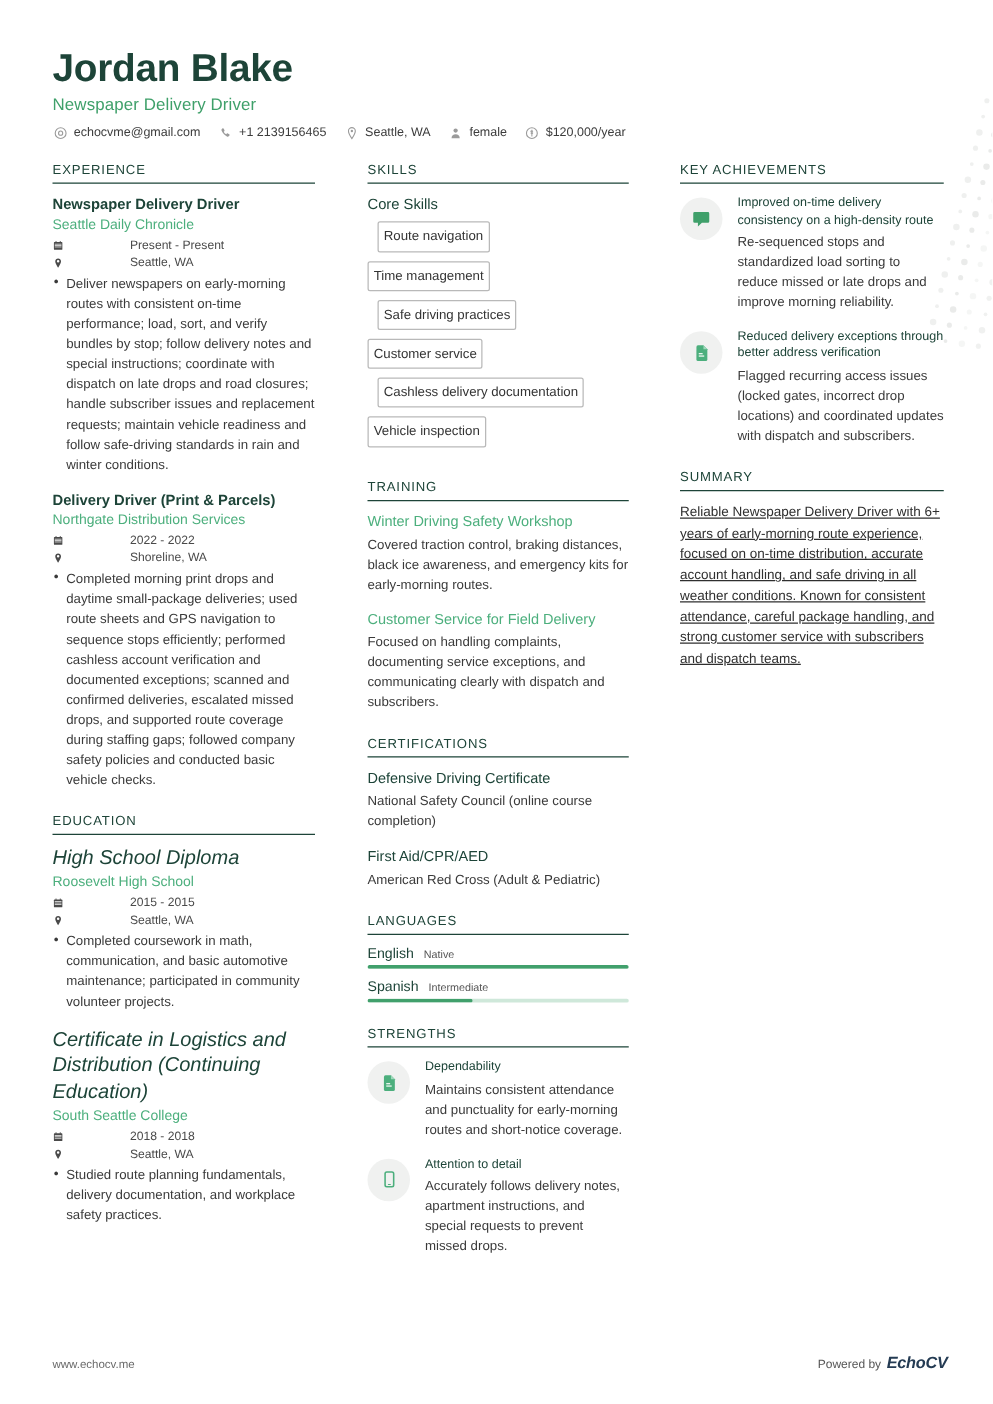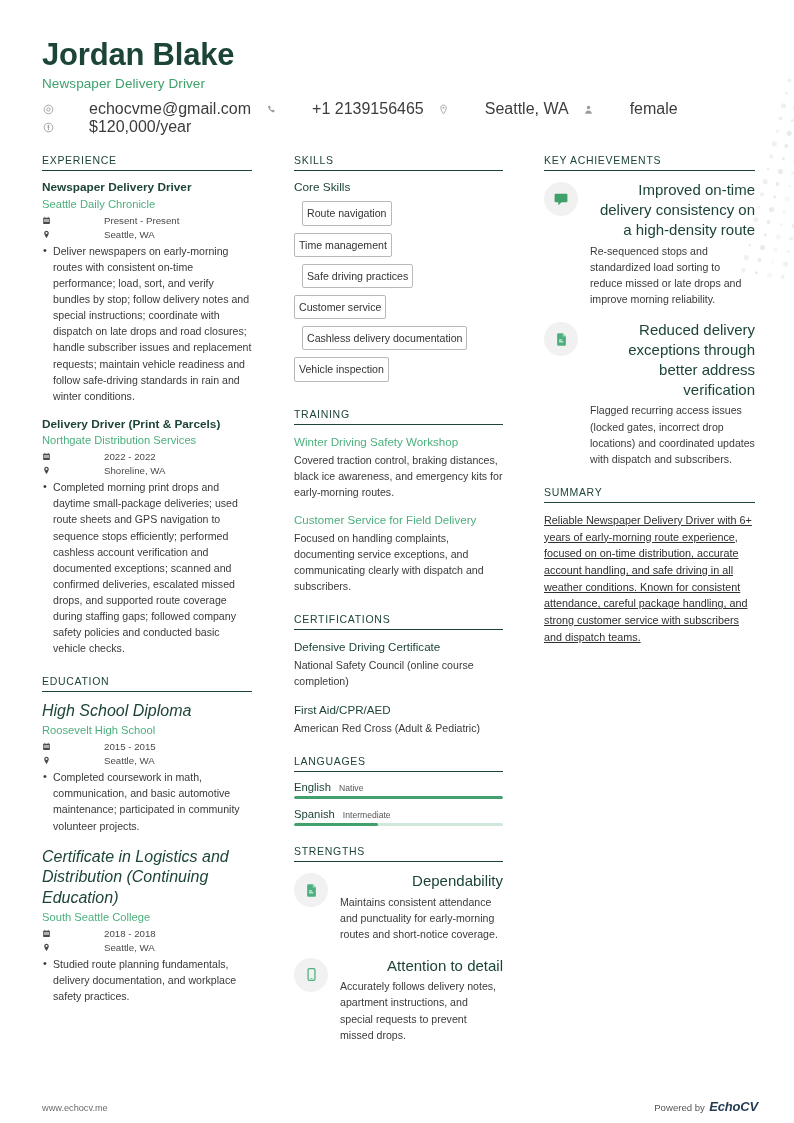--- a/index.html
+++ b/index.html
@@ -15,21 +15,21 @@
   
   .dots { position: absolute; top: 0; right: 0; width: 260px; height: 300px;
           pointer-events: none; z-index: 0; }
 
   .content { position: relative; z-index: 2; padding: 38px 36px 0 42px; }
 
   
   .name { font-size: 31px; font-weight: bold; color: #1d4438; letter-spacing: -0.2px; line-height: 1.08; }
   .role { font-size: 13.5px; color: #3fa06a; margin-top: 5px; letter-spacing: 0.1px; }
   .contacts { display: flex; align-items: center; flex-wrap: wrap; margin-top: 9px; gap: 0; }
-  .citem { display: flex; align-items: center; font-size: 16px; color: #3c3c3c; margin-right: 14px; gap: 30px; }
+  .citem { display: flex; align-items: center; font-size: 10px; color: #3c3c3c; margin-right: 14px; }
   .citem .ci { width: 12px; height: 12px; margin-right: 5px; flex: 0 0 12px;
                display: flex; align-items: center; justify-content: center; }
   .citem svg { display: block; }
 
   
   .cols { display: flex; margin-top: 18px; align-items: flex-start; }
   .col-left  { width: 210px; flex: 0 0 210px; }
   .col-mid   { width: 209px; flex: 0 0 209px; margin-left: 42px; }
   .col-right { width: 211px; flex: 0 0 211px; margin-left: 41px; }
 
@@ -74,28 +74,28 @@
   .bar { height: 3.4px; background: #cfe8da; border-radius: 2px; overflow: hidden; }
   .bar-fill { height: 100%; background: #41a06c; border-radius: 2px; }
 
   
   .ico-item { display: flex; margin-bottom: 13px; }
   .ico-item:last-child { margin-bottom: 0; }
   .badge { width: 34px; height: 34px; border-radius: 50%; background: #f0f1f0;
            flex: 0 0 34px; display: flex; align-items: center; justify-content: center;
            margin-right: 12px; margin-top: 2px; }
   .ico-body { flex: 1; min-width: 0; }
-  .ico-title { font-size: 15px; color: #1d4438; line-height: 1.32; margin-bottom: 3px; text-align: right; }
+  .ico-title { font-size: 10px; color: #1d4438; line-height: 1.32; margin-bottom: 3px; }
   .ico-desc { font-size: 10.6px; line-height: 1.52; color: #3a3a3a; }
 
   
   .summary-text { font-size: 10.8px; line-height: 1.55; color: #2f2f2f; text-decoration: underline; }
 
   
-  .footer { position: absolute; left: 42px; right: 36px; bottom: 8px;
+  .footer { position: absolute; left: 42px; right: 36px; bottom: 24px;
             display: flex; justify-content: space-between; align-items: baseline; z-index: 3; }
   .f-left { font-size: 9.2px; color: #6a6a6a; }
   .f-right { font-size: 9.6px; color: #555; }
   .f-brand { font-size: 13px; font-weight: bold; color: #243b53; letter-spacing: -0.2px; font-style: italic; }
 </style>
 </head>
 <body>
 
 <div class="page">
 

